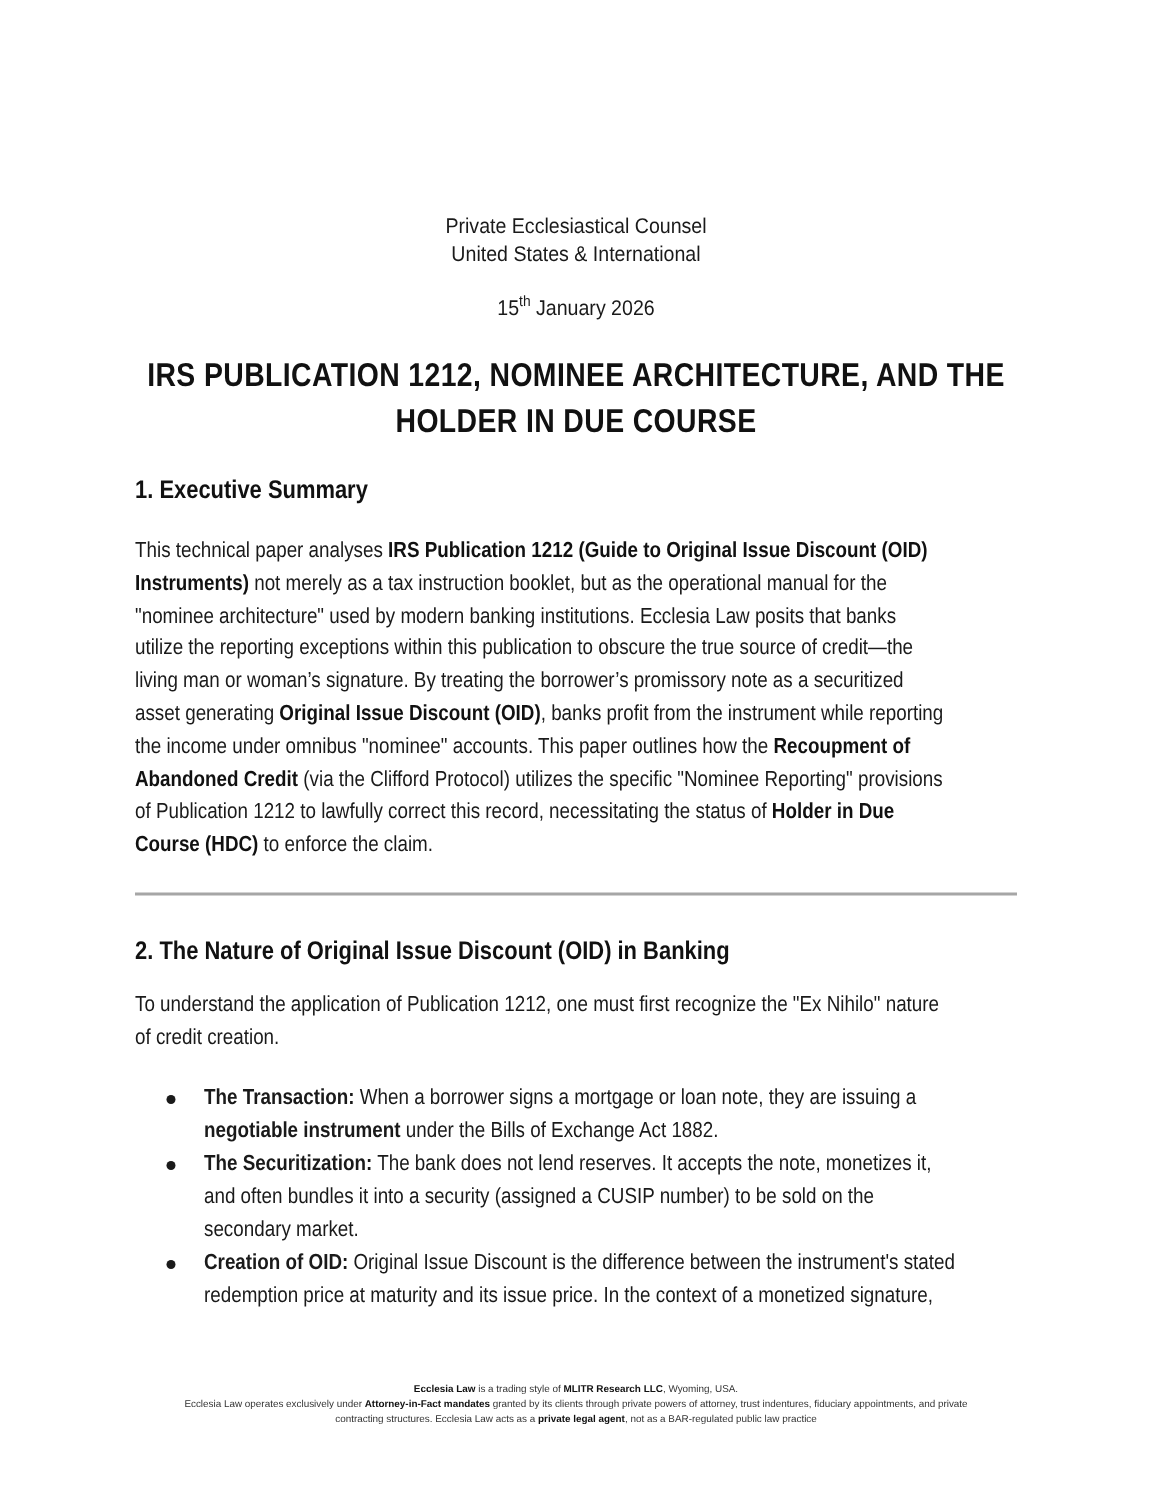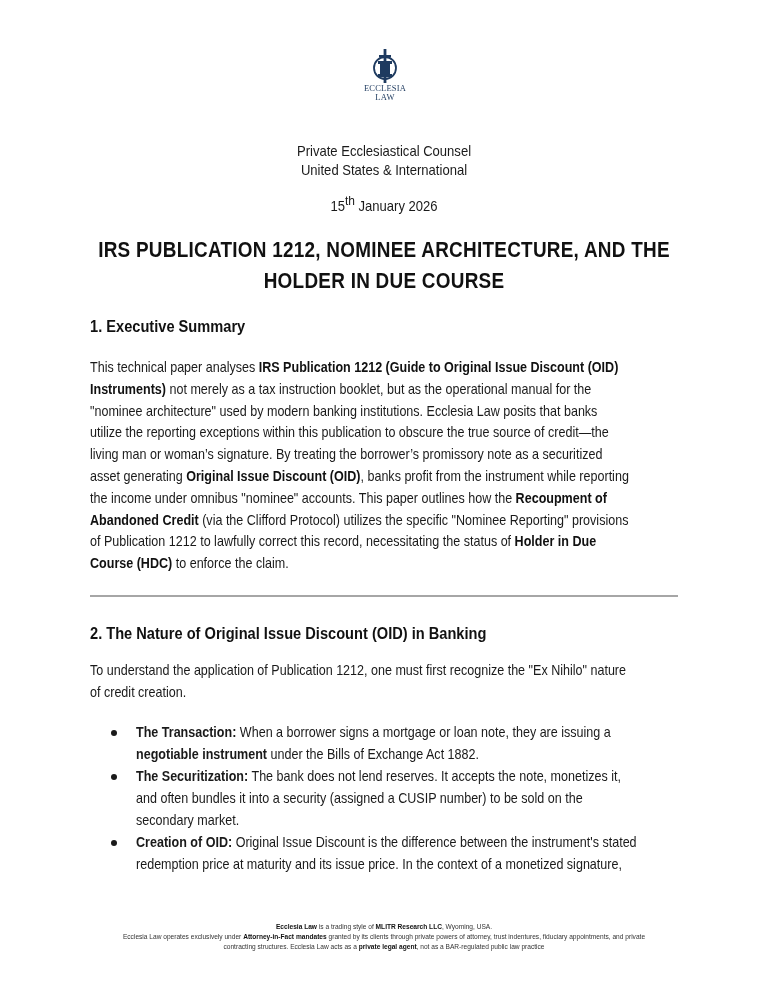--- a/index.html
+++ b/index.html
@@ -8,21 +8,21 @@
   .page { position: absolute; left: 0; top: 0; width: 768px; height: 994px; }
 
   .logo { position: absolute; left: 359px; top: 48px; width: 52px; height: 64px; text-align: center; }
   .logo svg { display: block; margin: 0 auto; }
   .logo-text { font-family: "Liberation Serif", serif; color: #1e3a5f; font-size: 8.5px; line-height: 9px; letter-spacing: 0.2px; }
 
   .org-lines { position: absolute; left: 0; width: 768px; top: 142px; text-align: center;
                font-size: 14.2px; line-height: 19px; color: #1a1a1a; transform: scaleX(0.92); }
   .date { position: absolute; left: 0; width: 768px; top: 197px; text-align: center;
           font-size: 14.2px; line-height: 19px; transform: scaleX(0.92); }
-  .date sup { font-size: 13px; vertical-align: 6px; line-height: 0; }
+  .date sup { font-size: 10px; vertical-align: 6px; line-height: 0; }
 
   .title { position: absolute; left: 0; width: 768px; top: 234px; text-align: center;
            font-weight: bold; font-size: 22px; line-height: 31px; color: #111;
            transform: scaleX(0.86); letter-spacing: 0.3px; }
 
   .h2 { position: absolute; left: 90px; font-weight: bold; font-size: 17px; line-height: 22px;
         color: #111; transform-origin: left center; transform: scaleX(0.86); white-space: nowrap; }
 
   .para { position: absolute; left: 90px; width: 677px; font-size: 14.5px; line-height: 21.8px;
           color: #1a1a1a; transform-origin: left top; transform: scaleX(0.865); }
@@ -39,32 +39,20 @@
 
   .footer { position: absolute; left: 0; width: 768px; top: 922px; text-align: center;
             font-size: 6.6px; line-height: 10px; color: #333; }
   .footer b { color: #111; }
 </style>
 </head>
 <body>
 
 <div class="page">
 
-  <div class="logo">
-    <svg width="30" height="36" viewBox="0 0 30 36">
-      <circle cx="15" cy="20" r="11" fill="none" stroke="#1e3a5f" stroke-width="1.8"></circle>
-      <rect x="13.6" y="1" width="2.8" height="34" fill="#1e3a5f"></rect>
-      <rect x="9" y="7" width="12" height="2.4" fill="#1e3a5f"></rect>
-      <rect x="8" y="13" width="14" height="3" fill="#1e3a5f"></rect>
-      <rect x="10" y="16" width="10" height="10" fill="#1e3a5f"></rect>
-      <rect x="8" y="26" width="14" height="3" fill="#1e3a5f"></rect>
-    </svg>
-    <div class="logo-text">ECCLESIA</div>
-    <div class="logo-text">LAW</div>
-  </div>
 
   <div class="org-lines">
     <div>Private Ecclesiastical Counsel</div>
     <div>United States &amp; International</div>
   </div>
 
   <div class="date"><span>15</span><sup>th</sup><span> January 2026</span></div>
 
   <div class="title">
     <div>IRS PUBLICATION 1212, NOMINEE ARCHITECTURE, AND THE</div>

